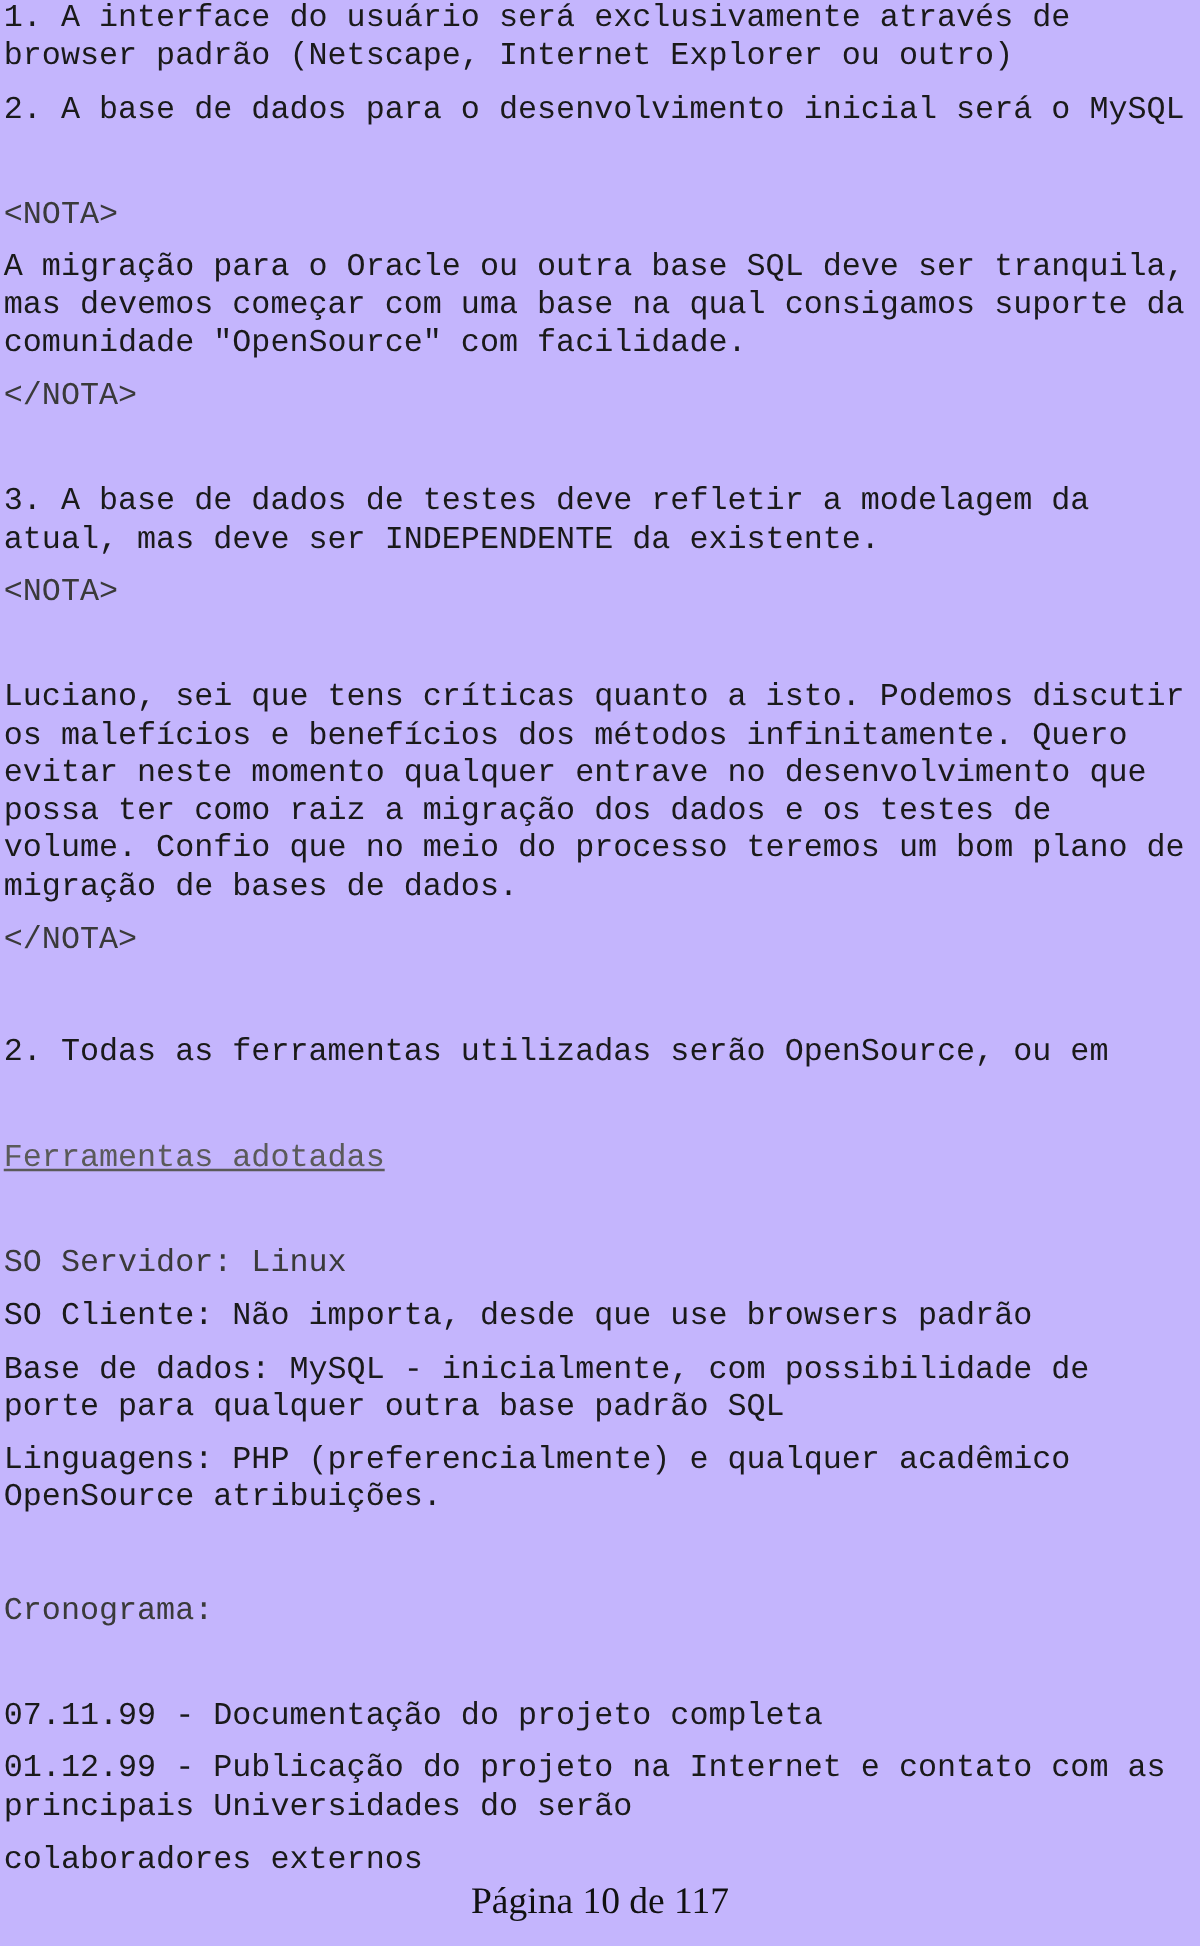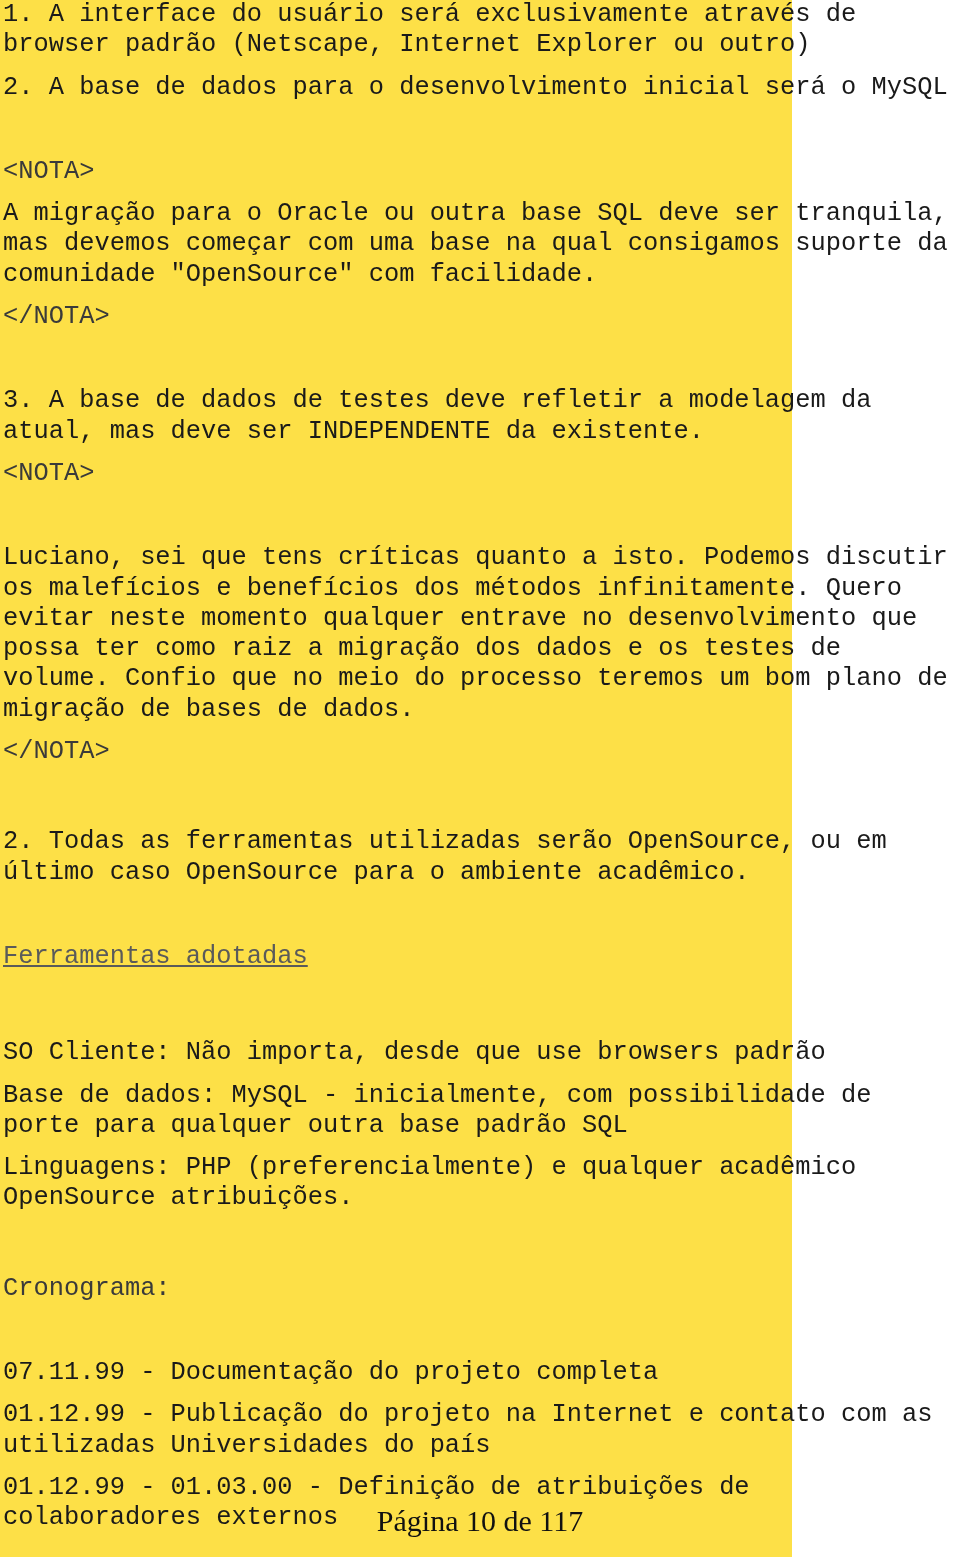--- a/index.html
+++ b/index.html
@@ -11,23 +11,23 @@
   body {
     width: 960px;
     height: 1557px;
     position: relative;
     overflow: hidden;
     font-family: "Liberation Mono", "DejaVu Sans Mono", monospace;
   }
 
   .page {
     position: relative;
-    width: 792px;
+    width: 960px;
     height: 1557px;
-    background: #fde047;
+    background: #c4b5fd;
     box-sizing: border-box;
     padding: 0;
   }
 
   .content {
     position: absolute;
     left: 3px;
     top: 0px;
     width: 957px;
   }
@@ -87,35 +87,36 @@
       <div class="para tone-mid"><span class="ln">&lt;/NOTA&gt;</span></div>
       <div class="gap-lg"></div>
       <div class="para tone-dark"><span class="ln">3. A base de dados de testes deve refletir a modelagem da</span><span class="ln">atual, mas deve ser INDEPENDENTE da existente.</span></div>
       <div class="gap-sm"></div>
       <div class="para tone-mid"><span class="ln">&lt;NOTA&gt;</span></div>
       <div class="gap-lg"></div>
       <div class="para tone-dark"><span class="ln">Luciano, sei que tens críticas quanto a isto. Podemos discutir</span><span class="ln">os malefícios e benefícios dos métodos infinitamente. Quero</span><span class="ln">evitar neste momento qualquer entrave no desenvolvimento que</span><span class="ln">possa ter como raiz a migração dos dados e os testes de</span><span class="ln">volume. Confio que no meio do processo teremos um bom plano de</span><span class="ln">migração de bases de dados.</span></div>
       <div class="gap-sm"></div>
       <div class="para tone-mid"><span class="ln">&lt;/NOTA&gt;</span></div>
       <div class="gap-xl"></div>
-      <div class="para tone-dark"><span class="ln">2. Todas as ferramentas utilizadas serão OpenSource, ou em</span><span class="ln">último caso OpenSource para o ambiente acadêmico.</span></div>
+      <div class="para tone-dark"><span class="ln">2. Todas as ferramentas utilizadas serão OpenSource, ou em</span></div>
       <div class="gap-lg"></div>
       <div class="para tone-light"><span class="ln">Ferramentas adotadas</span></div>
       <div class="gap-lg"></div>
+      <div class="para tone-mid"><span class="ln">SO Servidor: Linux</span></div>
       <div class="gap-sm"></div>
       <div class="para tone-dark"><span class="ln">SO Cliente: Não importa, desde que use browsers padrão</span></div>
       <div class="gap-sm"></div>
       <div class="para tone-dark"><span class="ln">Base de dados: MySQL - inicialmente, com possibilidade de</span><span class="ln">porte para qualquer outra base padrão SQL</span></div>
       <div class="gap-sm"></div>
       <div class="para tone-dark"><span class="ln">Linguagens: PHP (preferencialmente) e qualquer acadêmico</span><span class="ln">OpenSource atribuições.</span></div>
       <div class="gap-xl"></div>
       <div class="para tone-mid"><span class="ln">Cronograma:</span></div>
       <div class="gap-lg"></div>
       <div class="para tone-dark"><span class="ln">07.11.99 - Documentação do projeto completa</span></div>
       <div class="gap-sm"></div>
-      <div class="para tone-dark"><span class="ln">01.12.99 - Publicação do projeto na Internet e contato com as</span><span class="ln">utilizadas Universidades do país</span></div>
+      <div class="para tone-dark"><span class="ln">01.12.99 - Publicação do projeto na Internet e contato com as</span><span class="ln">principais Universidades do serão</span></div>
       <div class="gap-sm"></div>
-      <div class="para tone-dark"><span class="ln">01.12.99 - 01.03.00 - Definição de atribuições de</span><span class="ln">colaboradores externos</span></div>
+      <div class="para tone-dark"><span class="ln">colaboradores externos</span></div>
     </div>
 
   <div class="footer">Página 10 de 117</div>
 
 </div>
 
 </body></html>

